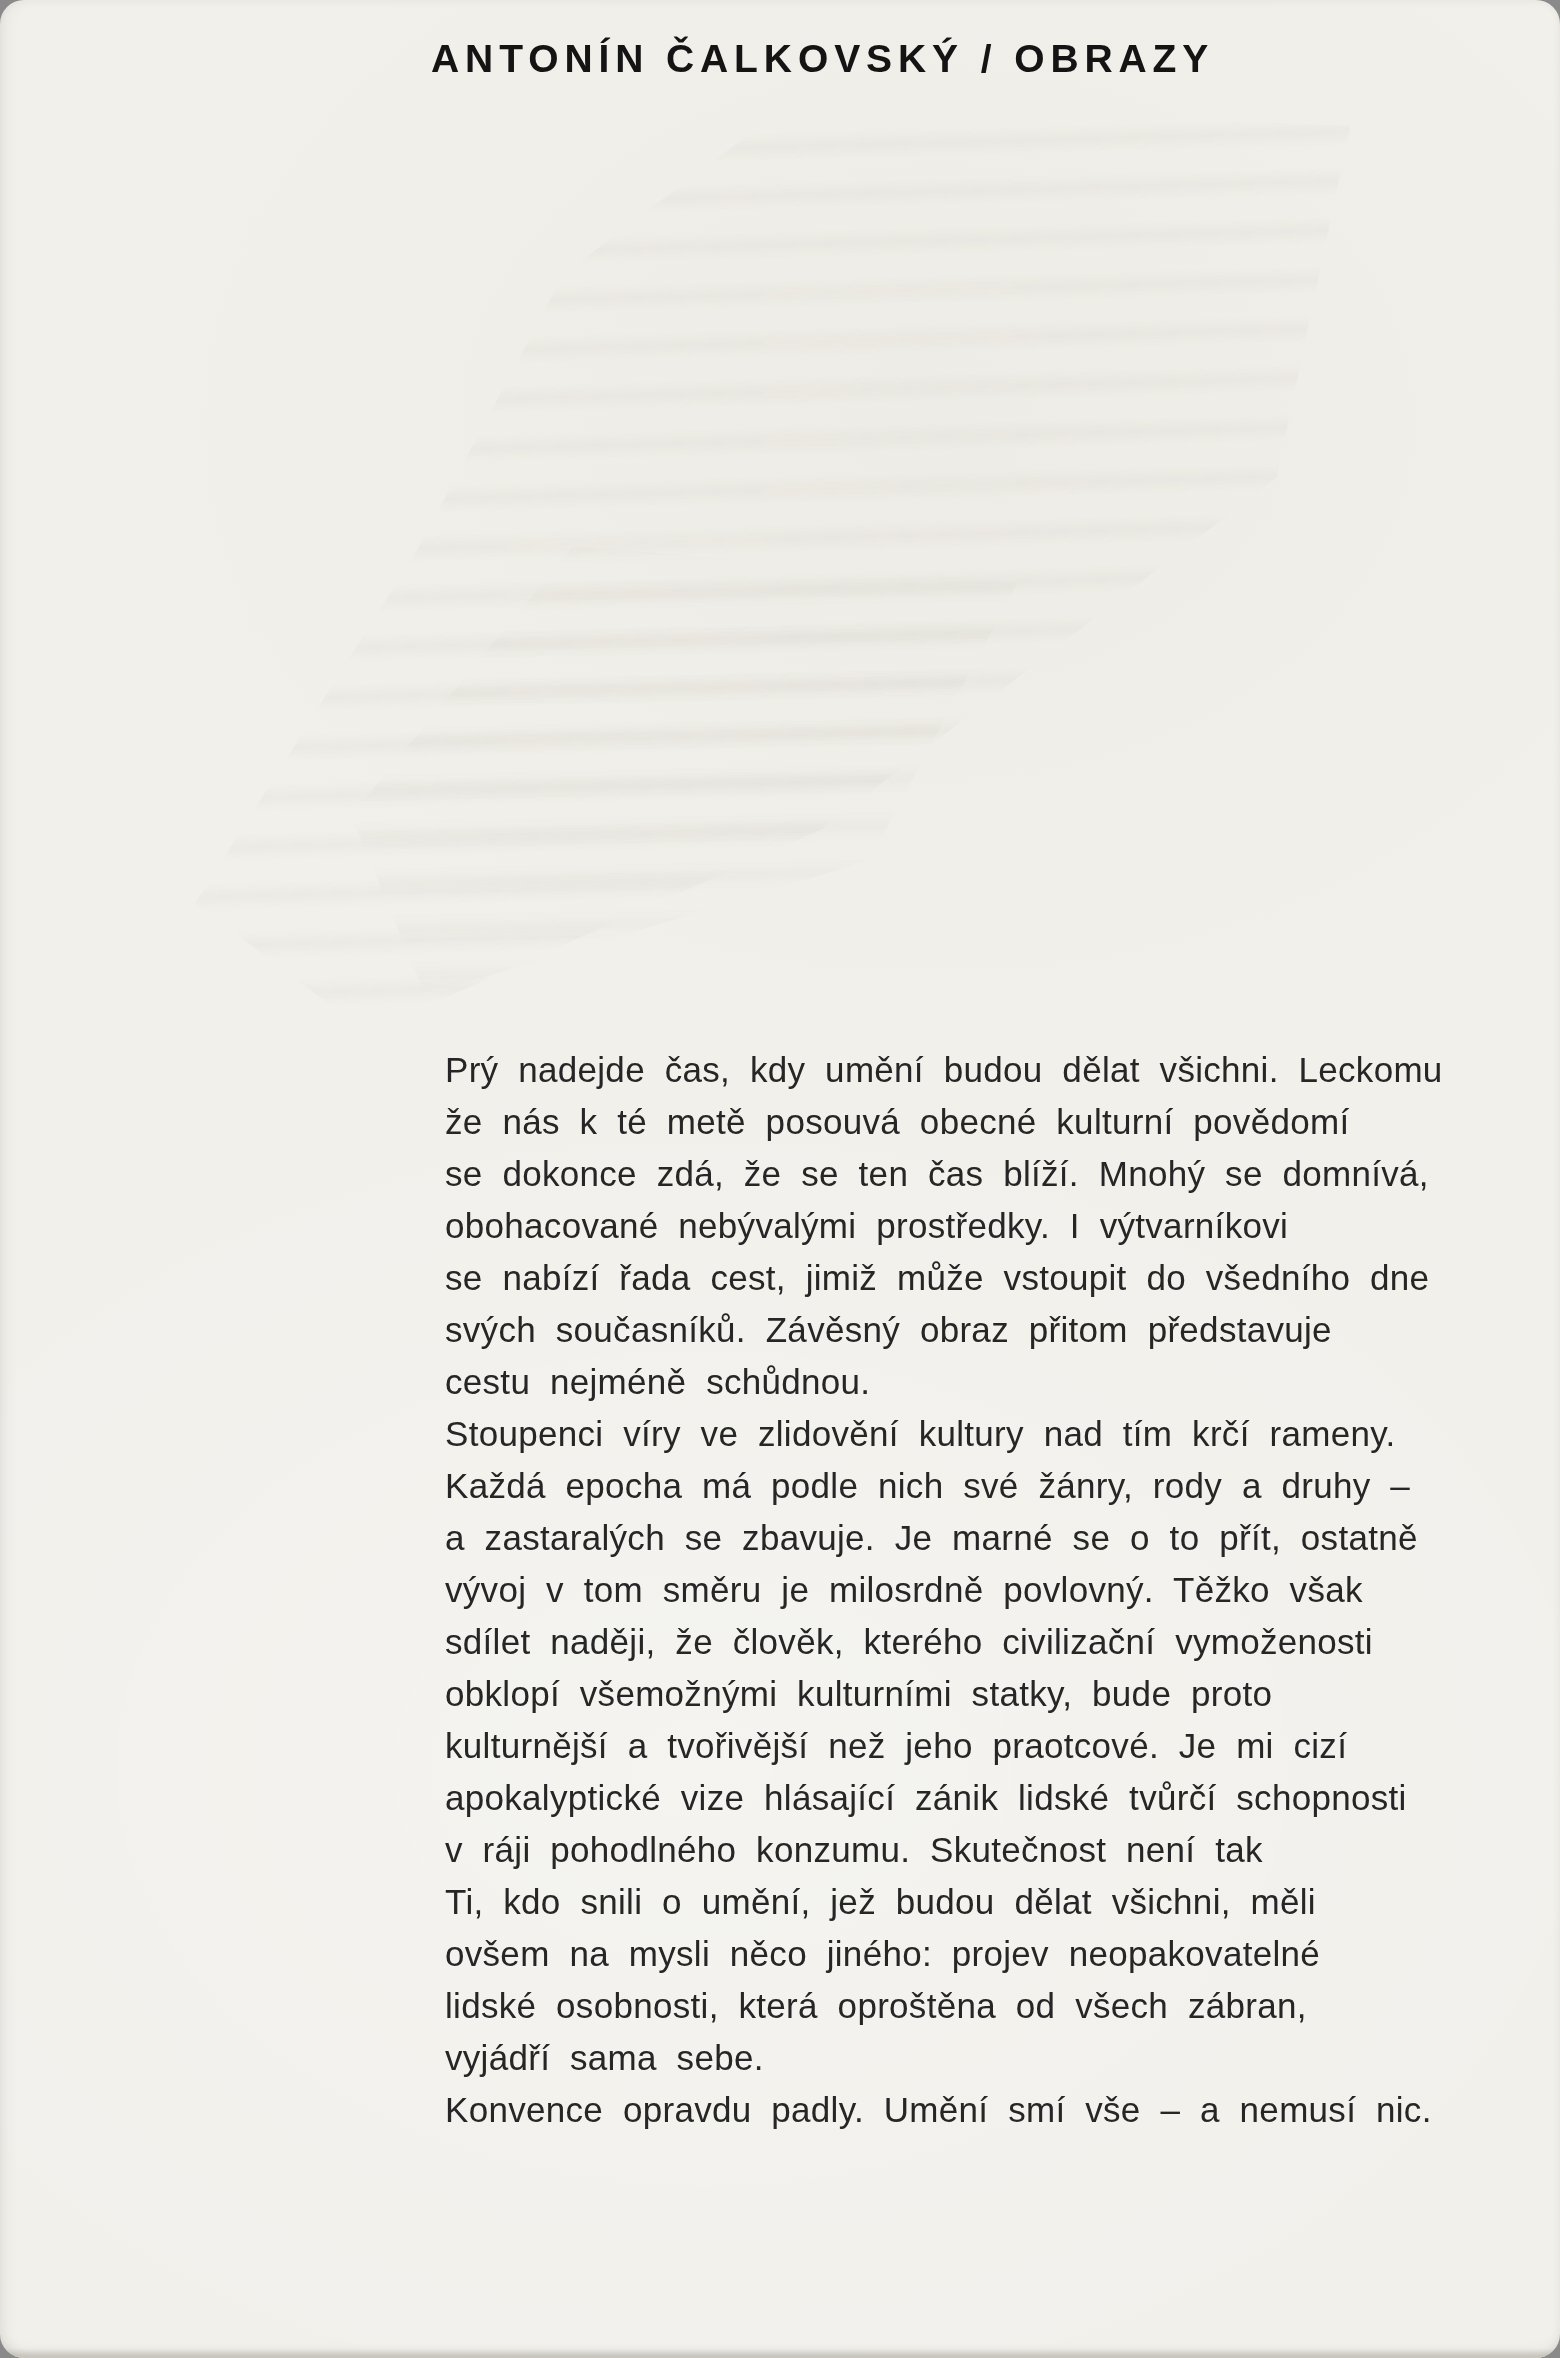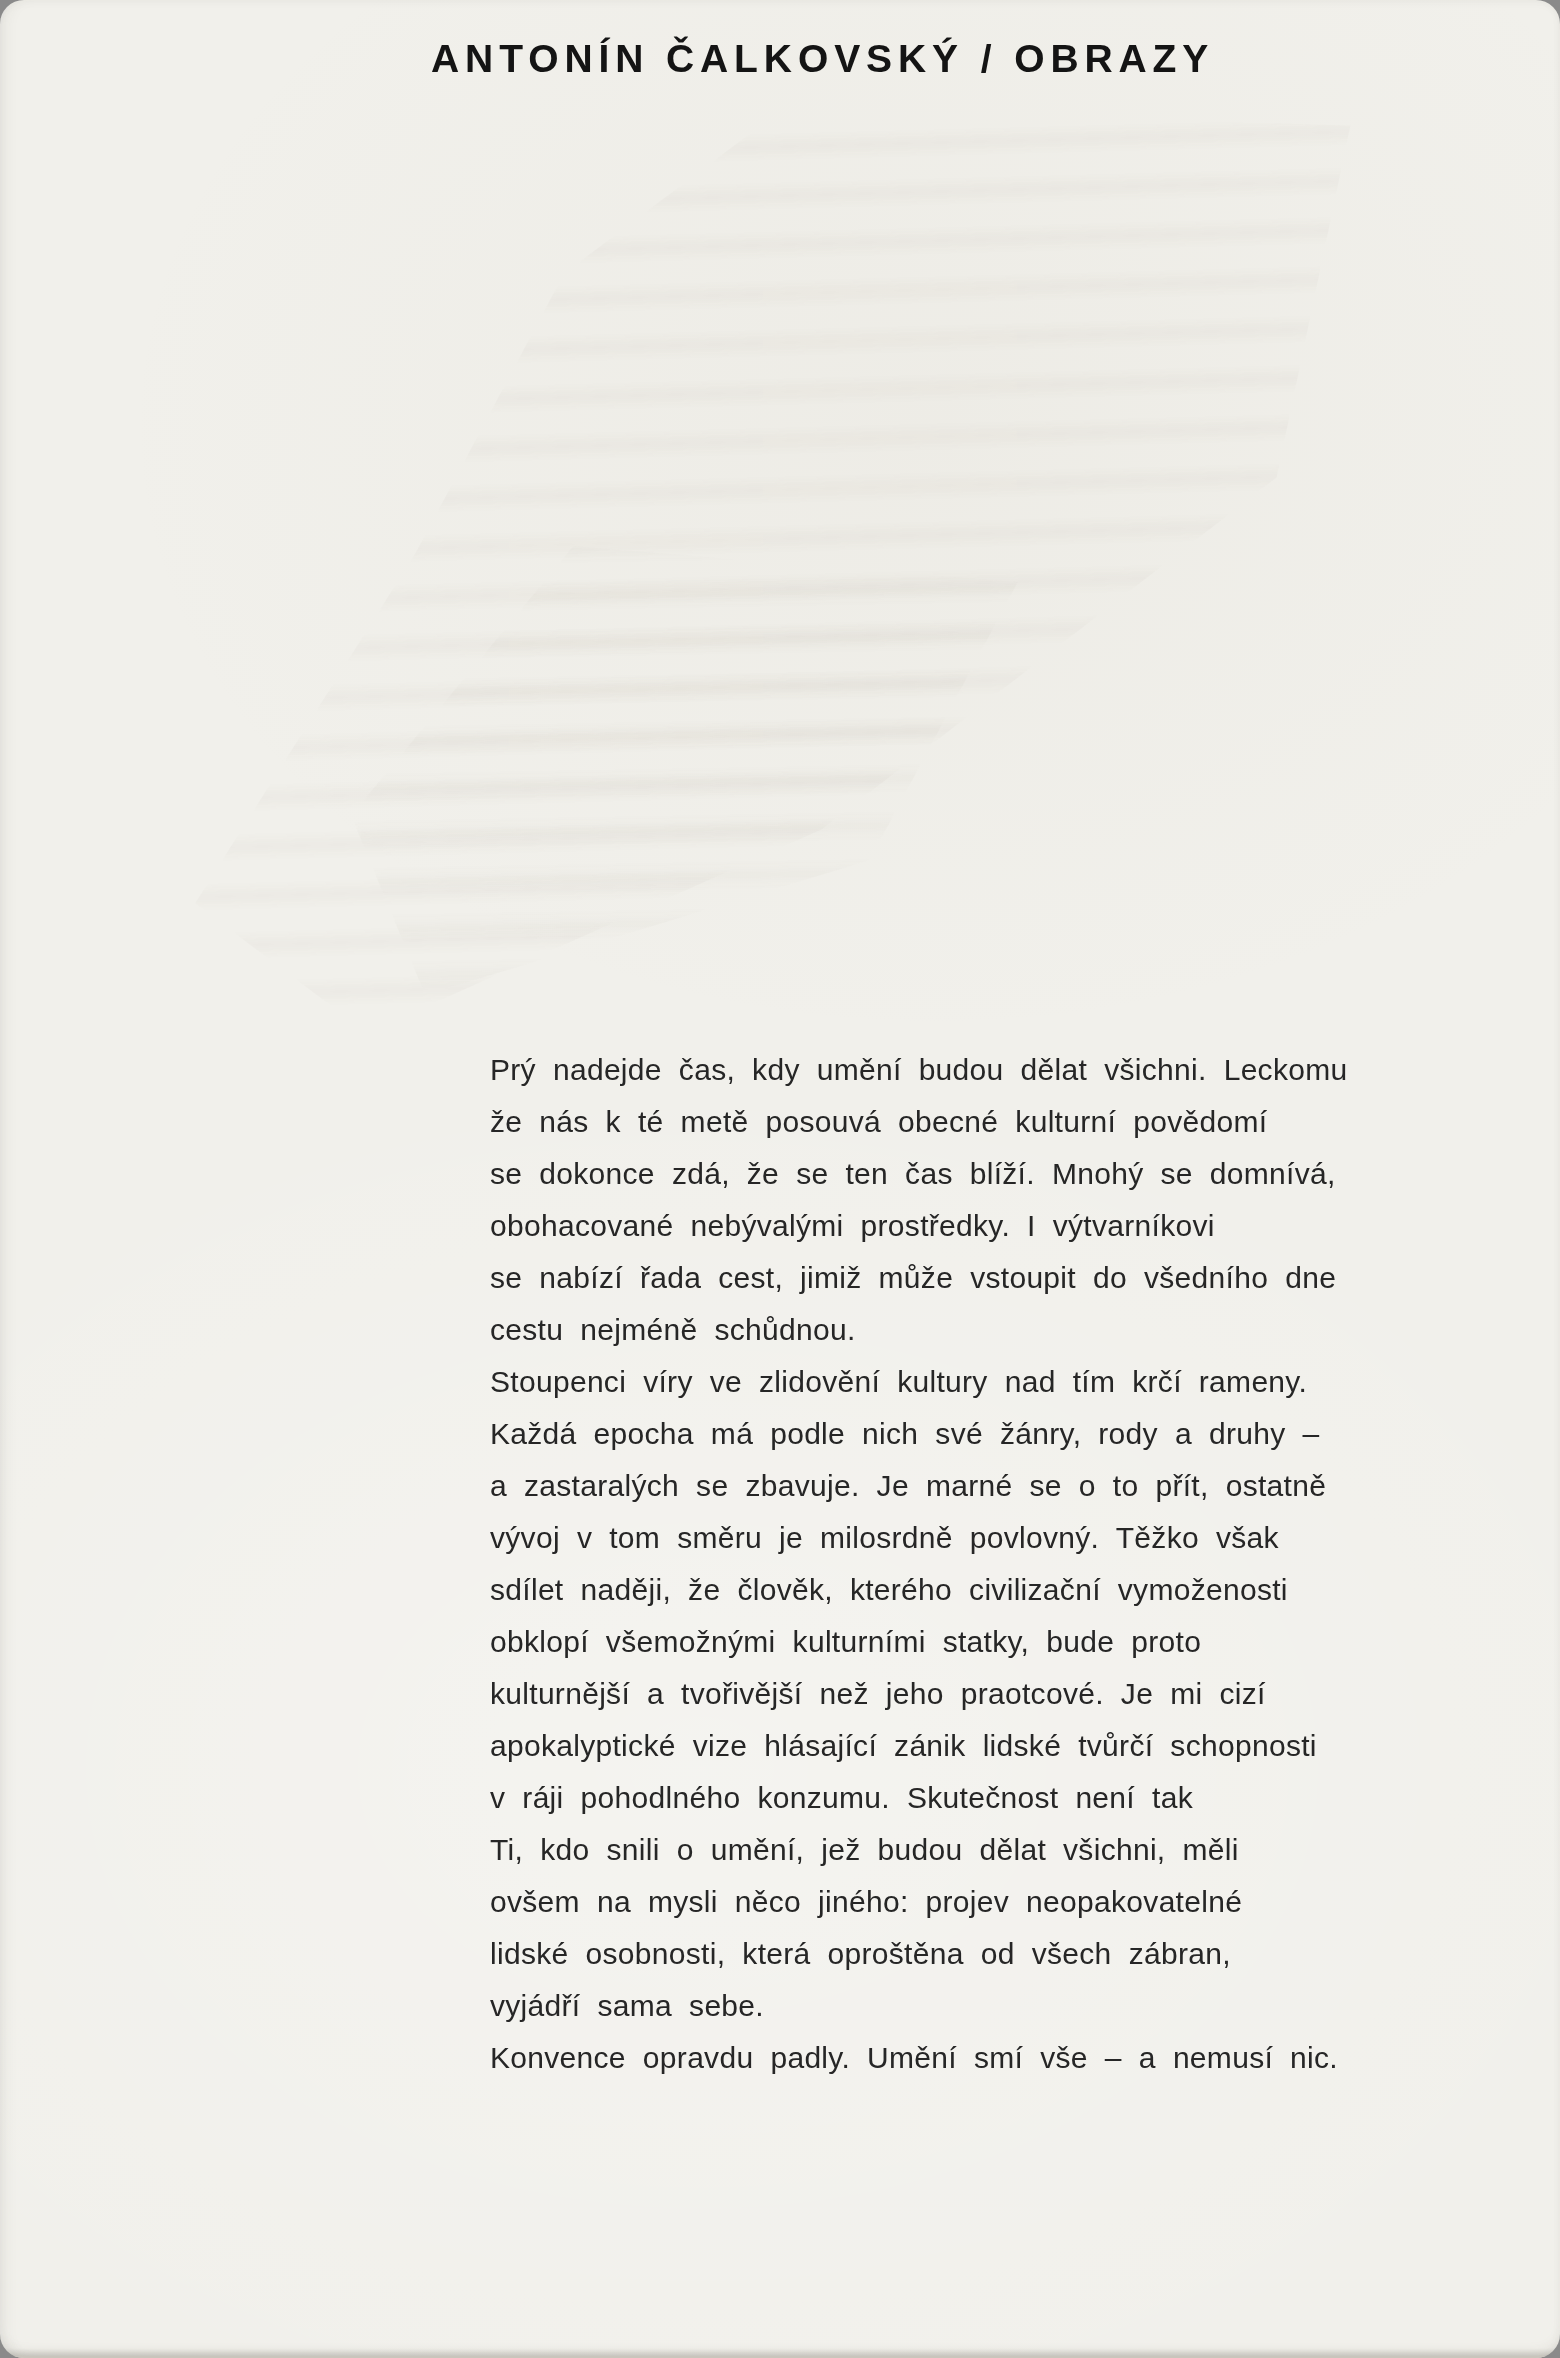--- a/index.html
+++ b/index.html
@@ -71,27 +71,26 @@
   .textblock {
     position: absolute;
     left: 445px;
     top: 1044px;
     width: 1019px;
     color: #262626;
   }
   .line {
     height: 52px;
     line-height: 52px;
-    font-size: 30px;
+    font-size: 35px;
     font-weight: 400;
     letter-spacing: 0.3px;
     word-spacing: 0.28em;
     white-space: nowrap;
     text-align: left;
-    margin-left: 45px;
   }
   .page-edge {
     position: absolute;
     left: 0;
     right: 0;
     bottom: 0;
     height: 7.8px;
     background: linear-gradient(to bottom, rgba(0,0,0,0), rgba(110,104,92,0.22));
     border-bottom: 2.9px solid #c9c5bc;
   }
@@ -105,20 +104,21 @@
 
   <h1 class="title" style="color: rgb(20, 20, 20);">ANTONÍN ČALKOVSKÝ / OBRAZY</h1>
 
   <main class="textblock" style="color: rgb(38, 38, 38);">
       <div>
         <div class="line">Prý nadejde čas, kdy umění budou dělat všichni. Leckomu</div>
         <div class="line">že nás k té metě posouvá obecné kulturní povědomí</div>
         <div class="line">se dokonce zdá, že se ten čas blíží. Mnohý se domnívá,</div>
         <div class="line">obohacované nebývalými prostředky. I výtvarníkovi</div>
         <div class="line">se nabízí řada cest, jimiž může vstoupit do všedního dne</div>
+        <div class="line">svých současníků. Závěsný obraz přitom představuje</div>
         <div class="line">cestu nejméně schůdnou.</div>
       </div>
       <div>
         <div class="line">Stoupenci víry ve zlidovění kultury nad tím krčí rameny.</div>
         <div class="line">Každá epocha má podle nich své žánry, rody a druhy –</div>
         <div class="line">a zastaralých se zbavuje. Je marné se o to přít, ostatně</div>
         <div class="line">vývoj v tom směru je milosrdně povlovný. Těžko však</div>
         <div class="line">sdílet naději, že člověk, kterého civilizační vymoženosti</div>
         <div class="line">obklopí všemožnými kulturními statky, bude proto</div>
         <div class="line">kulturnější a tvořivější než jeho praotcové. Je mi cizí</div>

